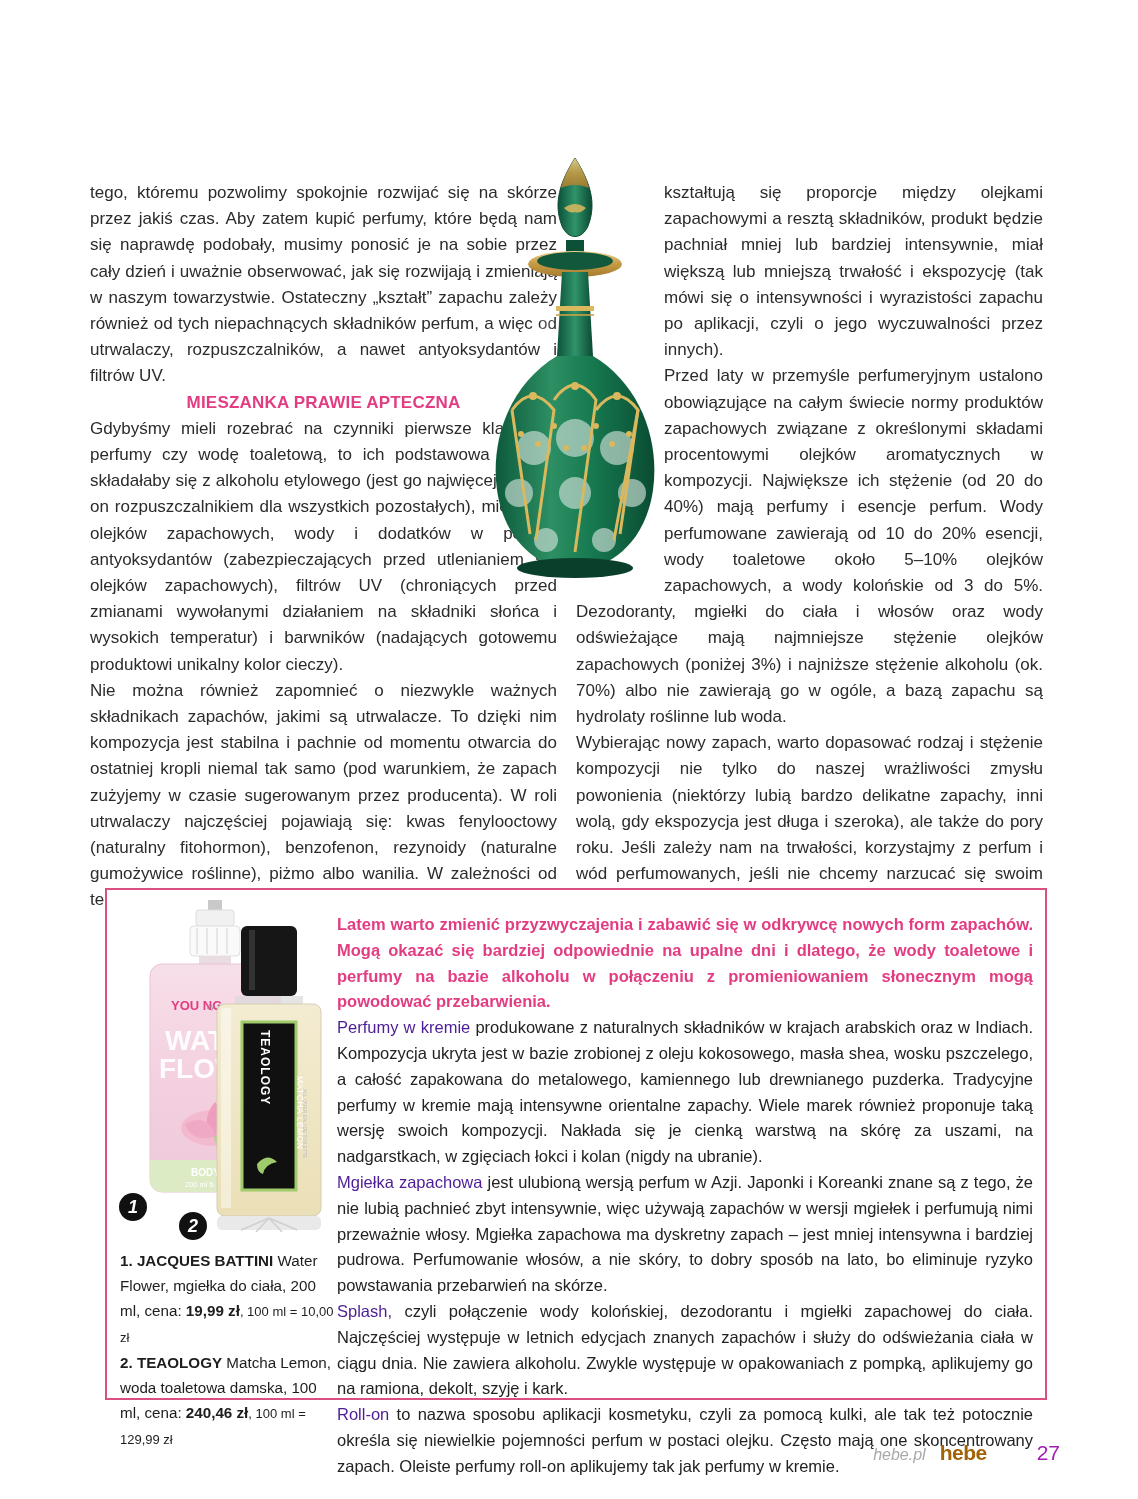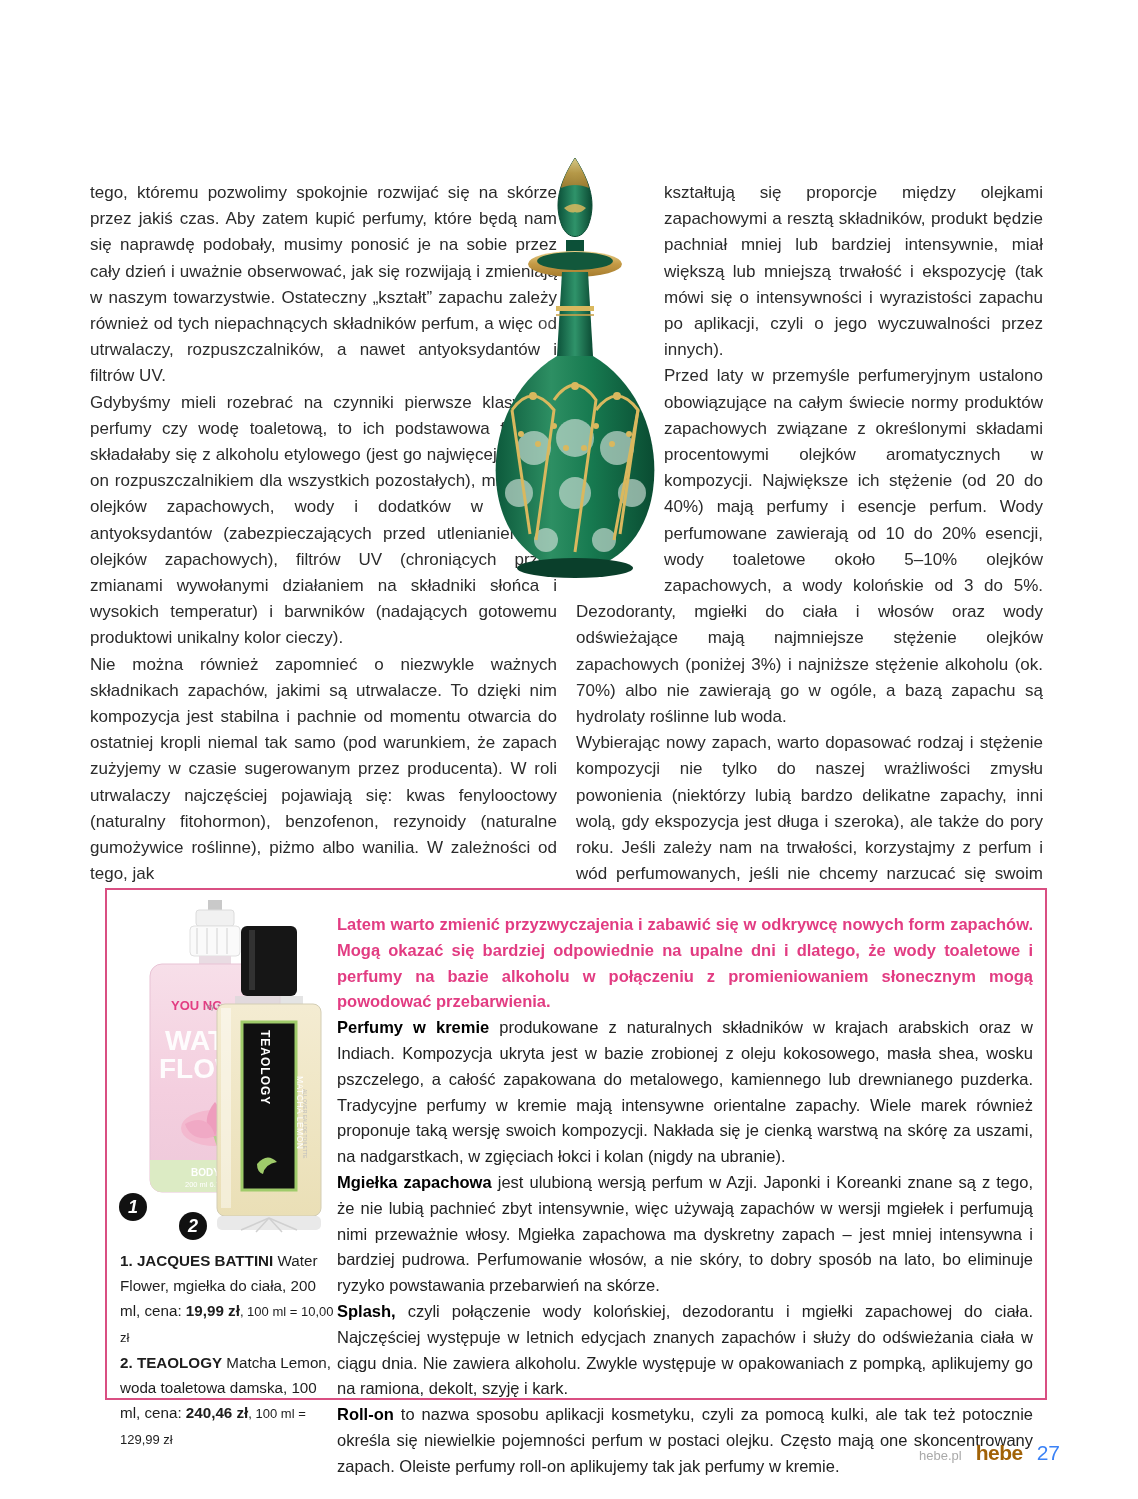--- a/index.html
+++ b/index.html
@@ -19,49 +19,50 @@
 
   
   .endmark{display:inline-block;vertical-align:-2px;margin-left:4px;}
 
   
   #pbox{position:absolute;left:105px;top:888px;width:942px;height:512px;border:2px solid #d94f82;box-sizing:border-box;background:#fff;}
   #pbox-text{position:absolute;left:230px;top:22px;width:696px;font-size:16.5px;line-height:25.8px;text-align:justify;color:#222;}
   #pbox-text p{margin:0;}
   .pbox-heading{color:#e23c82;font-weight:bold;font-size:17px;margin:0 0 4px 0 !important;text-align:left;}
   .pink-bold{color:#e23c82;font-weight:bold;}
-  .lead{color:#000000;font-weight:bold;}
+  .lead{color:#4c1d95;font-weight:normal;}
 
   
   .product-svg{position:absolute;}
   #product1{left:12px;top:8px;}
   #product2{left:94px;top:36px;}
   .badge{position:absolute;width:28px;height:28px;border-radius:50%;background:#111;color:#fff;
          font-weight:bold;font-style:italic;font-size:18px;display:flex;align-items:center;justify-content:center;}
   #badge1{left:12px;top:303px;}
   #badge2{left:72px;top:322px;}
 
   
   #caption{position:absolute;left:13px;top:358px;width:220px;font-size:15.2px;line-height:25px;text-align:left;color:#1d1d1d;}
   .cap-bold{font-weight:bold;}
   .cap-small{font-size:13px;}
 
   
   #footer{position:absolute;left:900px;top:1441px;width:160px;display:flex;align-items:baseline;justify-content:flex-end;gap:14px;}
-  #footer .site{color:#a9a9a9;font-size:13px;}
+  #footer .site{color:#a9a9a9;font-size:16px;font-style:italic;}
   #footer .brand{color:#a16207;font-weight:bold;font-size:21px;letter-spacing:-.5px;}
-  #footer .pagenum{color:#3b82f6;font-size:21px;}
+  #footer .pagenum{color:#a21caf;font-size:21px;margin-left:36px;}
 </style>
 </head>
 <body>
 
 <div id="page">
 
   <div id="col-left" class="col">
     <p>tego, któremu pozwolimy spokojnie rozwijać się na skórze przez jakiś czas. Aby zatem kupić perfumy, które będą nam się naprawdę podobały, musimy ponosić je na sobie przez cały dzień i uważnie obserwować, jak się rozwijają i zmieniają w naszym towarzystwie. Ostateczny „kształt” zapachu zależy również od tych niepachnących składników perfum, a więc od utrwalaczy, rozpuszczalników, a nawet antyoksydantów i filtrów UV.</p>
+    <p class="heading-pink">MIESZANKA PRAWIE APTECZNA</p>
     <p>Gdybyśmy mieli rozebrać na czynniki pierwsze klasyczne perfumy czy wodę toaletową, to ich podstawowa formuła składałaby się z alkoholu etylowego (jest go najwięcej, bo jest on rozpuszczalnikiem dla wszystkich pozostałych), mieszanki olejków zapachowych, wody i dodatków w postaci antyoksydantów (zabezpieczających przed utlenianiem się olejków zapachowych), filtrów UV (chroniących przed zmianami wywołanymi działaniem na składniki słońca i wysokich temperatur) i barwników (nadających gotowemu produktowi unikalny kolor cieczy).</p>
     <p>Nie można również zapomnieć o niezwykle ważnych składnikach zapachów, jakimi są utrwalacze. To dzięki nim kompozycja jest stabilna i pachnie od momentu otwarcia do ostatniej kropli niemal tak samo (pod warunkiem, że zapach zużyjemy w czasie sugerowanym przez producenta). W roli utrwalaczy najczęściej pojawiają się: kwas fenylooctowy (naturalny fitohormon), benzofenon, rezynoidy (naturalne gumożywice roślinne), piżmo albo wanilia. W zależności od tego, jak</p>
   </div>
 
   <svg id="decanter" viewBox="0 0 198 432">
     <defs>
       <linearGradient id="gBody" x1="0" y1="0" x2="1" y2="0">
         <stop offset="0" stop-color="#0d5a3c"></stop>
           <stop offset="0.35" stop-color="#2d8f63"></stop>
         <stop offset="0.6" stop-color="#177a50"></stop>

